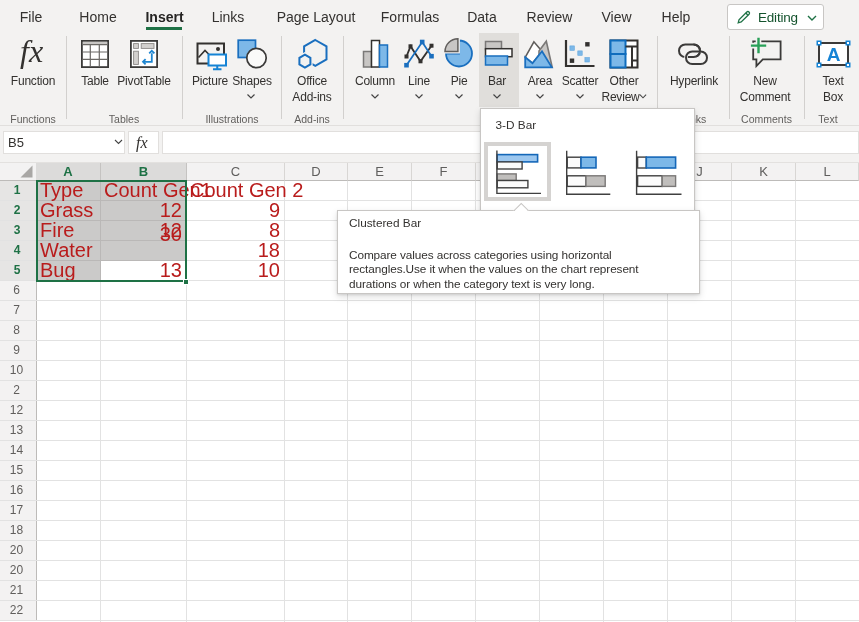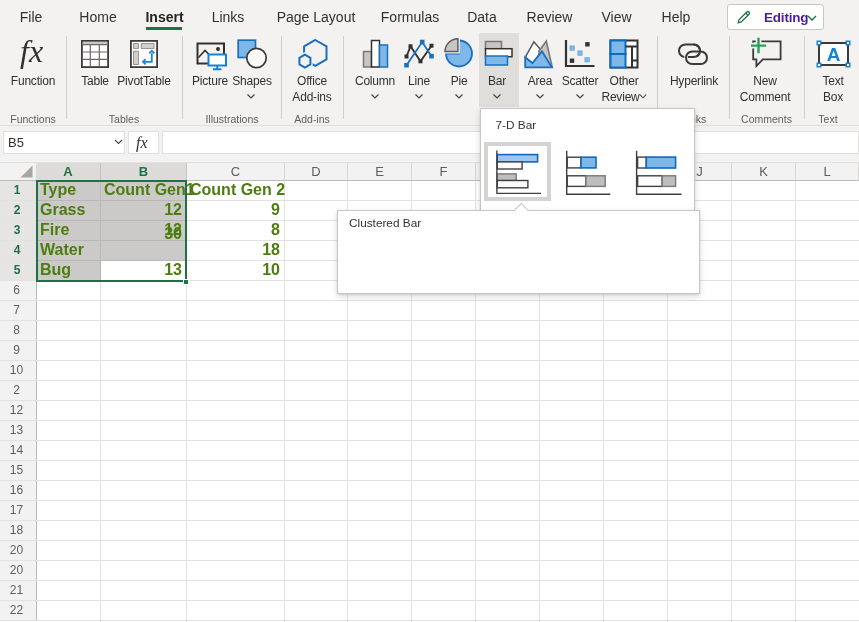--- a/index.html
+++ b/index.html
@@ -4,21 +4,21 @@
 <style>
   * { margin:0; padding:0; box-sizing:border-box; }
   html,body { width:859px; height:622px; overflow:hidden; }
   body { font-family:"Liberation Sans", sans-serif; background:#fff; position:relative; }
   .abs { position:absolute; }
   
   #menubar { left:0; top:0; width:859px; height:32px; background:#f3f2f1; }
   .mi { position:absolute; top:9px; transform:translateX(-50%); font-size:14px; color:#33312f; white-space:nowrap; }
   #ins-underline { left:146px; top:27px; width:36px; height:3px; background:#1e7145; }
   #editbtn { left:727px; top:4px; width:97px; height:26px; background:#fff; border:1px solid #c8c6c4; border-radius:3px; }
-  #editbtn span { position:absolute; left:36px; top:5px; color:#4c1d95; font-size:13.5px; font-weight:bold; letter-spacing:-0.2px; }
+  #editbtn span { position:absolute; left:30px; top:5px; color:#14532d; font-size:13.5px; font-weight:normal; letter-spacing:-0.2px; }
   #ribbon { left:0; top:32px; width:859px; height:94px; background:#f3f2f1; border-bottom:1px solid #e1dfdd; }
   .sep { position:absolute; top:4px; width:1px; height:83px; background:#d2d0ce; }
   .rl { position:absolute; transform:translateX(-50%); font-size:12px; letter-spacing:-0.2px; color:#33312f; white-space:nowrap; }
   .rl1 { top:42px; }
   .rl2 { top:57.5px; }
   .gl { position:absolute; top:81px; transform:translateX(-50%); font-size:10.5px; color:#605e5c; white-space:nowrap; }
   #barhl { left:479px; top:1px; width:40px; height:74px; background:#e0dedb; }
   .chev { position:absolute; transform:translateX(-50%); }
   
   #fbar { left:0; top:126px; width:859px; height:37px; background:#f3f2f1; border-bottom:1px solid #e3e1df; }
@@ -36,21 +36,21 @@
   .rowhdr.sel { background:#e6e5e4; color:#1e7145; font-weight:bold; border-right:none; }
   #corner { left:0; top:0; width:37px; height:18px; background:#f3f2f2; border-right:1px solid #d8d6d4; border-bottom:1px solid #bdbbb9; }
   .vline { position:absolute; top:18px; width:1px; height:441px; background:#e2e2e2; }
   .hrow { position:absolute; left:0px; width:859px; height:21px; border-bottom:1px solid #e2e2e2; }
   #selfill { left:36px; top:17px; width:150px; height:100px; background:#cbcac9; }
   .selline-h { position:absolute; left:36px; width:150px; height:1px; background:#bab8b7; }
   .selline-v { position:absolute; top:17px; width:1px; height:100px; background:#bab8b7; }
   #b5white { left:101px; top:98px; width:84px; height:19px; background:#fff; }
   #selborder { left:35.5px; top:17px; width:151px; height:102px; border:2.5px solid #1e7145; }
   #selhandle { left:183px; top:115.5px; width:6px; height:6px; background:#1e7145; border:1px solid #fff; }
-  .cell { position:absolute; height:20px; font-size:16px; color:#4d7c0f; line-height:20px; white-space:nowrap;font-weight:bold; }
+  .cell { position:absolute; height:20px; font-size:20px; color:#b91c1c; line-height:20px; white-space:nowrap; }
   .num { text-align:right; }
   
   #panel { left:479.5px; top:107.5px; width:215.5px; height:126px; background:#fff; border:1px solid #c8c6c4; box-shadow:0 3px 7px rgba(0,0,0,0.13), 0 1px 2px rgba(0,0,0,0.1); }
   #panel .title { position:absolute; left:15px; top:9px; font-size:11.8px; color:#33312f; }
   #tile1 { position:absolute; left:3.5px; top:33px; width:67px; height:59.5px; border:4px solid #d5d3d1; background:#fff; }
   
   #tooltip { left:337px; top:210px; width:363px; height:84px; background:#fff; border:1px solid #c8c6c4; box-shadow:0 3px 7px rgba(0,0,0,0.13), 0 1px 2px rgba(0,0,0,0.1); }
   #tooltip .tt-title { position:absolute; left:11px; top:5px; font-size:11.8px; color:#33312f; }
   #tooltip .tt-body { position:absolute; left:11px; top:37px; width:352px; font-size:11.8px; letter-spacing:-0.1px; line-height:14.4px; white-space:nowrap; color:#33312f; }
   #caret { left:513px; top:202px; width:16px; height:9px; overflow:hidden; z-index:30; }
@@ -384,21 +384,21 @@
   <div class="cell" style="left:190px;top:17px;width:90px">Count Gen 2</div>
   <div class="cell num" style="left:190px;top:37px;width:90px">9</div>
   <div class="cell num" style="left:190px;top:57px;width:90px">8</div>
   <div class="cell num" style="left:190px;top:77px;width:90px">18</div>
   <div class="cell num" style="left:190px;top:97px;width:90px">10</div>
   <div class="abs" id="selborder"></div>
   <div class="abs" id="selhandle"></div>
 </div>
 
 <div class="abs" id="panel">
-  <span class="title">7-D Bar</span>
+  <span class="title">3-D Bar</span>
   <div id="tile1"></div>
 
   <svg style="left:12px;top:37px" width="50" height="50" viewBox="0 0 50 50">
     <rect x="4.2" y="8.6" width="40.4" height="7.3" fill="#9cc7ef" stroke="#1467b8" stroke-width="1.6"></rect>
     <rect x="4.2" y="15.9" width="24.9" height="7.1" fill="#fbfbfb" stroke="#404040" stroke-width="1.4"></rect>
     <rect x="4.2" y="27.9" width="19" height="6.6" fill="#c0bebc" stroke="#7a7877" stroke-width="1.4"></rect>
     <rect x="4.2" y="34.5" width="30.7" height="7.3" fill="#fbfbfb" stroke="#404040" stroke-width="1.4"></rect>
     <path d="M3.9 4.4 V47.4 H48" fill="none" stroke="#404040" stroke-width="1.4"></path>
   </svg>
 
@@ -414,16 +414,17 @@
     <rect x="4.6" y="11.1" width="8.7" height="10.9" fill="#fbfbfb" stroke="#404040" stroke-width="1.4"></rect>
     <rect x="13.3" y="11.1" width="29.3" height="10.9" fill="#7db8e8" stroke="#1467b8" stroke-width="1.6"></rect>
     <rect x="4.6" y="29.8" width="24.6" height="10.6" fill="#fbfbfb" stroke="#404040" stroke-width="1.4"></rect>
     <rect x="29.2" y="29.8" width="13.4" height="10.6" fill="#c0bebc" stroke="#7a7877" stroke-width="1.4"></rect>
     <path d="M3.6 4.7 V48.3 H48.5" fill="none" stroke="#404040" stroke-width="1.4"></path>
   </svg>
 </div>
 
 <div class="abs" id="tooltip">
   <span class="tt-title">Clustered Bar</span>
+  <div class="tt-body">Compare values across categories using horizontal<br>rectangles.Use it when the values on the chart represent<br>durations or when the category text is very long.</div>
 </div>
 <div class="abs" id="caret">
     <div></div>
   </div>
 
 </body></html>

